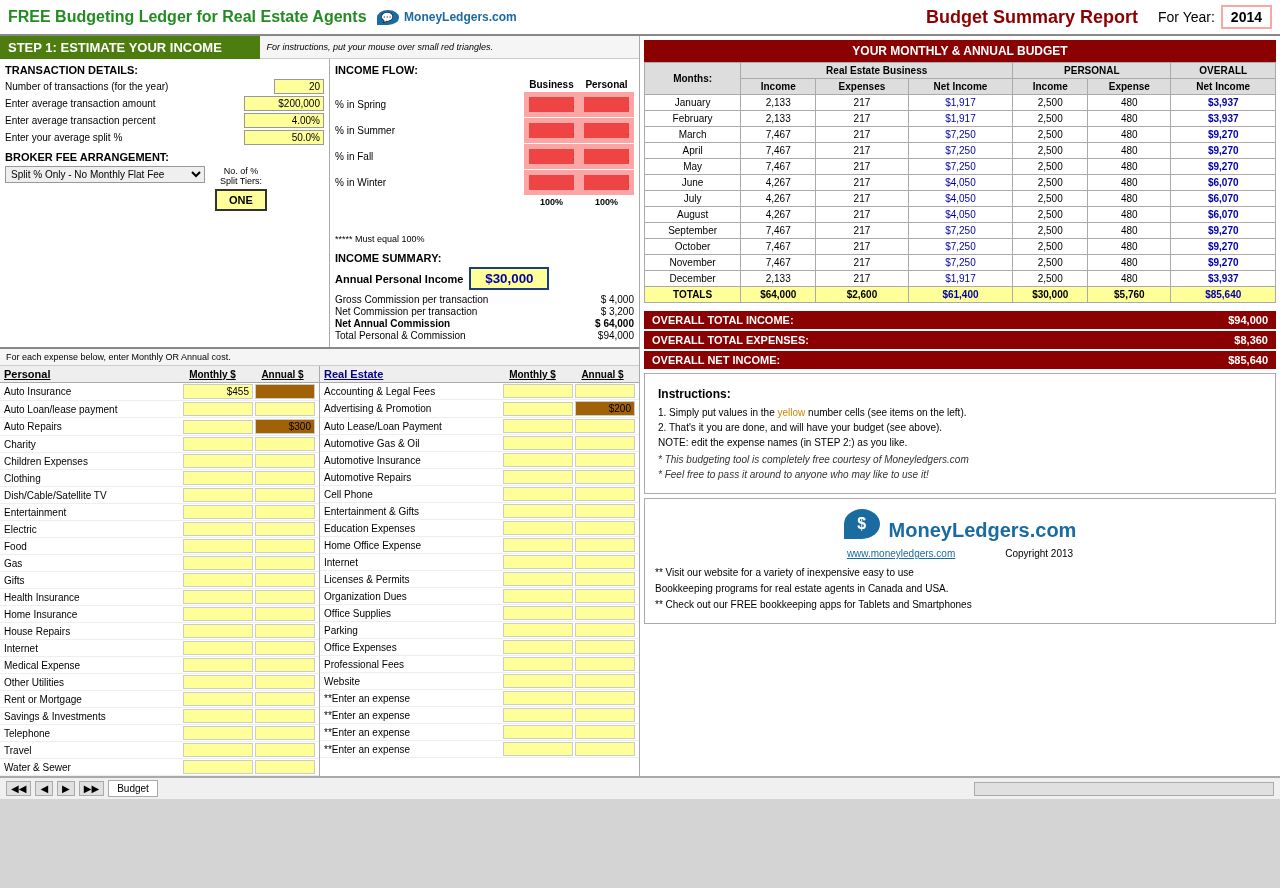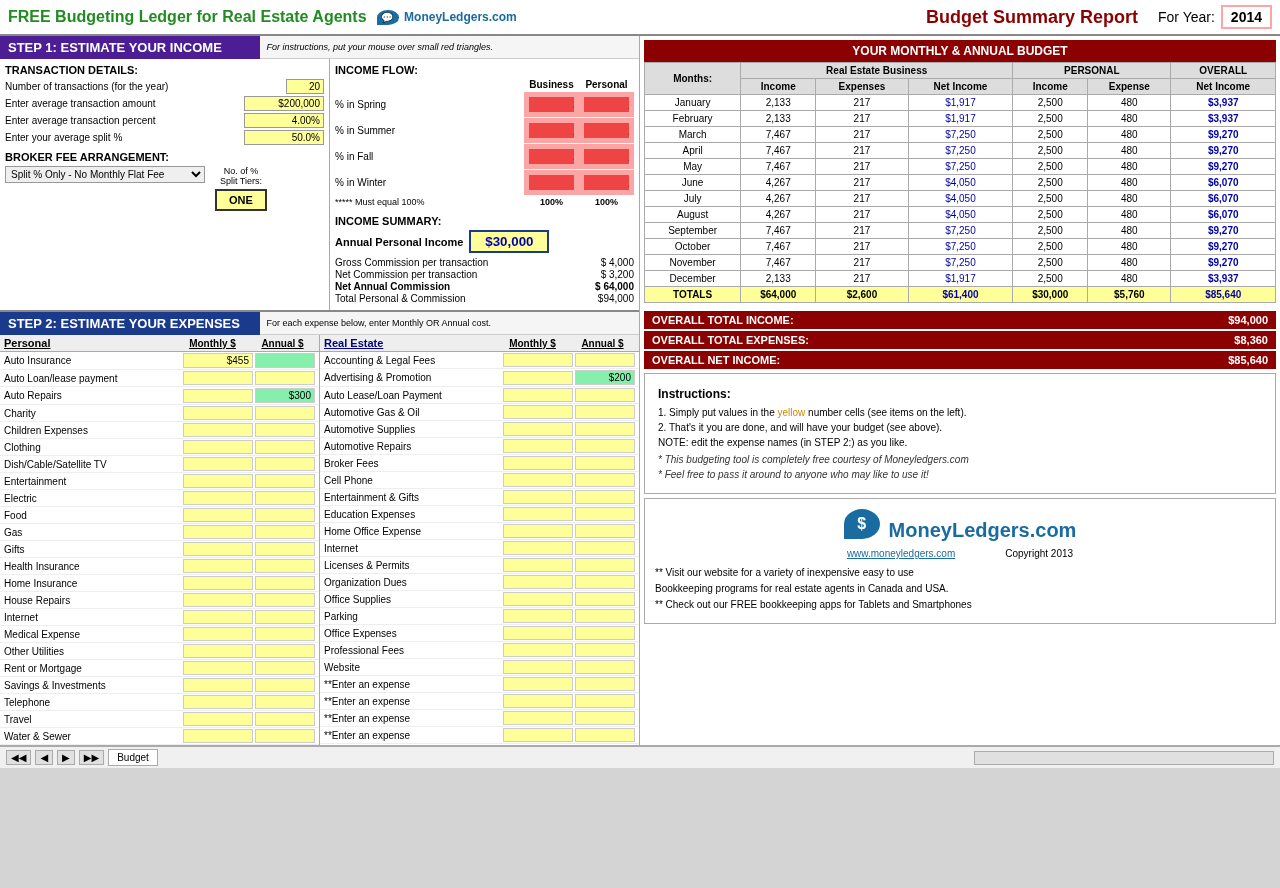--- a/index.html
+++ b/index.html
@@ -10,21 +10,21 @@
     .budget-summary-title { font-size: 18px; font-weight: bold; color: #8B0000; }
     .for-year-label { font-size: 14px; }
     .year-box { border: 2px solid #fca5a5; padding: 2px 8px; font-size: 14px; font-weight: bold; background: #fff; }
     
     
     .content { display: flex; }
     .left-panel { width: 640px; border-right: 1px solid #aaa; }
     .right-panel { width: 640px; }
     
     
-    .step1-header { background: #4c1d95; color: #fff; font-weight: bold; font-size: 13px; padding: 4px 8px; }
+    .step1-header { background: #4d7c0f; color: #fff; font-weight: bold; font-size: 13px; padding: 4px 8px; }
     .step1-content { display: flex; border-bottom: 2px solid #888; }
     
     .section-label { font-weight: bold; font-size: 11px; margin-bottom: 3px; }
     .form-row { display: flex; align-items: center; margin-bottom: 2px; }
     .form-label { flex: 1; font-size: 10px; }
     .form-input { width: 80px; border: 1px solid #999; text-align: right; padding: 1px 3px; font-size: 10px; }
     .yellow-input { background: #ffff99; }
     
     .income-row { display: flex; align-items: center; margin-bottom: 1px; font-size: 10px; justify-content: flex-end; }
     .income-row-label { flex: 1; }
@@ -60,21 +60,21 @@
     .expenses-right { flex: 1; }
     
     .expense-col-header { display: flex; align-items: center; padding: 2px 4px; border-bottom: 1px solid #aaa; background: #eee; }
     .expense-col-title { flex: 1; font-weight: bold; font-size: 11px; text-decoration: underline; }
     .expense-col-monthly { width: 75px; text-align: center; font-size: 10px; font-weight: bold; text-decoration: underline; }
     .expense-col-annual { width: 65px; text-align: center; font-size: 10px; font-weight: bold; text-decoration: underline; }
     
     .expense-row { display: flex; align-items: center; padding: 1px 4px; border-bottom: 1px solid #eee; min-height: 16px; }
     .expense-name { flex: 1; font-size: 10px; }
     .expense-input { width: 70px; border: 1px solid #ccc; background: #ffff99; text-align: right; padding: 1px 3px; font-size: 10px; margin-right: 2px; }
-    .expense-input-annual { width: 60px; border: 1px solid #ccc; background: #86efac; text-align: right; padding: 1px 3px; font-size: 10px; }
+    .expense-input-annual { width: 60px; border: 1px solid #ccc; background: #a16207; text-align: right; padding: 1px 3px; font-size: 10px; }
     .expense-input-empty { width: 70px; border: 1px solid #ccc; background: #ffff99; margin-right: 2px; height: 14px; }
     .expense-input-empty-annual { width: 60px; border: 1px solid #ccc; background: #ffff99; height: 14px; }
     
     
     .overall-totals { margin: 4px; }
     .overall-row { display: flex; align-items: center; padding: 3px 8px; margin-bottom: 2px; }
     .overall-income { background: #8B0000; color: #fff; }
     .overall-expenses { background: #8B0000; color: #fff; }
     .overall-net { background: #8B0000; color: #fff; }
     .overall-label { flex: 1; font-weight: bold; font-size: 11px; }
@@ -127,21 +127,21 @@
         <div style="display:flex;">
           <div class="step1-header" style="flex:1;">STEP 1:  ESTIMATE YOUR INCOME</div>
           <div class="step-instructions" style="flex:1.5;display:flex;align-items:center;font-size:9px;padding:3px 6px;background:#f5f5f5;border-bottom:1px solid #ccc;">For instructions, put your mouse over small red triangles.</div>
         </div>
         <div class="step1-content">
 
           <div style="width:330px;padding:5px;border-right:1px solid #aaa;">
             <div class="section-label">TRANSACTION DETAILS:</div>
             <div class="form-row">
               <span class="form-label">Number of transactions (for the year)</span>
-              <input class="form-input yellow-input" value="20" style="width: 38px;">
+              <input class="form-input yellow-input" value="20" style="width: 50px;">
             </div>
             <div class="form-row">
               <span class="form-label">Enter average transaction amount</span>
               <input class="form-input yellow-input" value="$200,000" style="">
             </div>
             <div class="form-row">
               <span class="form-label">Enter average transaction percent</span>
               <input class="form-input yellow-input" value="4.00%" style="">
             </div>
             <div class="form-row">
@@ -188,21 +188,21 @@
               <span class="income-row-label">% in Fall</span>
               <input class="income-val" value="35%" style="">
               <input class="income-val" value="25%" style="">
             </div>
             <div class="income-row">
               <span class="income-row-label">% in Winter</span>
               <input class="income-val" value="10%" style="">
               <input class="income-val" value="25%" style="">
             </div>
             <div style="display:flex;font-size:9px;margin-top:2px;">
-              <span style="flex:1;">***** Must equal 100%</span>
+              <span style="flex:1;margin-top:37px;">***** Must equal 100%</span>
               <span style="width:55px;text-align:center;font-weight:bold;">100%</span>
               <span style="width:55px;text-align:center;font-weight:bold;">100%</span>
             </div>
 
             <div style="margin-top:8px;">
               <div style="font-weight:bold;font-size:11px;margin-bottom:3px;">INCOME SUMMARY:</div>
               <div style="display:flex;align-items:center;gap:6px;margin-bottom:4px;">
                 <span style="font-weight:bold;font-size:11px;">Annual Personal Income</span>
                 <input style="background: rgb(255, 255, 153); border: 2px solid rgb(26, 58, 140); padding: 2px 6px; font-weight: bold; color: rgb(0, 0, 170); width: 80px; text-align: center;" value="$30,000">
               </div>
@@ -222,21 +222,20 @@
                 <span>Total Personal &amp; Commission</span>
                 <span>$94,000</span>
               </div>
             </div>
           </div>
         </div>
       </div>
 
       <div>
         <div style="display:flex;">
-          <div class="step2-header" style="flex:1;">STEP 2: ESTIMATE YOUR EXPENSES</div>
           <div style="flex:1.5;display:flex;align-items:center;font-size:9px;padding:3px 6px;background:#f5f5f5;border-bottom:1px solid #ccc;">For each expense below, enter Monthly OR Annual cost.</div>
         </div>
         <div class="step2-content">
 
           <div class="expenses-left">
             <div class="expense-col-header">
               <span class="expense-col-title">Personal</span>
               <span class="expense-col-monthly">Monthly $</span>
               <span class="expense-col-annual">Annual $</span>
             </div>
@@ -379,31 +378,26 @@
               <span class="expense-name">Auto Lease/Loan Payment</span>
               <div class="expense-input-empty"></div>
               <div class="expense-input-empty-annual"></div>
             </div>
             <div class="expense-row">
               <span class="expense-name">Automotive Gas &amp; Oil</span>
               <div class="expense-input-empty"></div>
               <div class="expense-input-empty-annual"></div>
             </div>
             <div class="expense-row">
-              <span class="expense-name">Automotive Supplies</span>
+              <span class="expense-name">Automotive Insurance</span>
               <div class="expense-input-empty"></div>
               <div class="expense-input-empty-annual"></div>
             </div>
             <div class="expense-row">
               <span class="expense-name">Automotive Repairs</span>
-              <div class="expense-input-empty"></div>
-              <div class="expense-input-empty-annual"></div>
-            </div>
-            <div class="expense-row">
-              <span class="expense-name">Broker Fees</span>
               <div class="expense-input-empty"></div>
               <div class="expense-input-empty-annual"></div>
             </div>
             <div class="expense-row">
               <span class="expense-name">Cell Phone</span>
               <div class="expense-input-empty"></div>
               <div class="expense-input-empty-annual"></div>
             </div>
             <div class="expense-row">
               <span class="expense-name">Entertainment &amp; Gifts</span>

